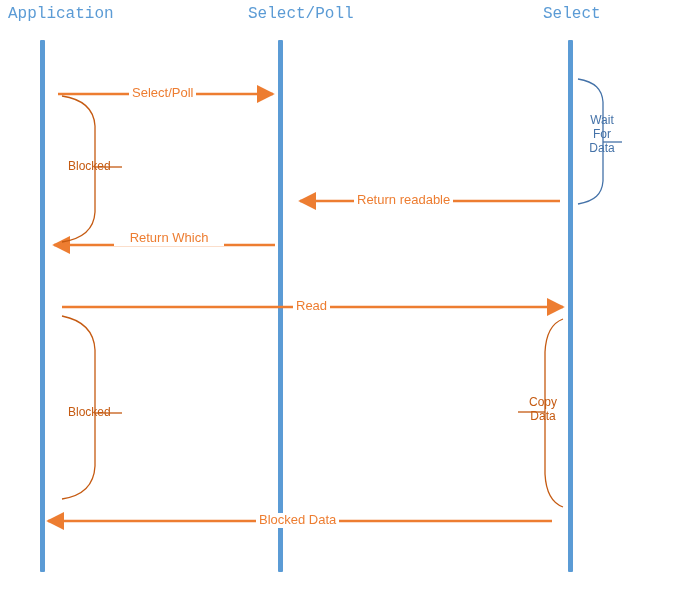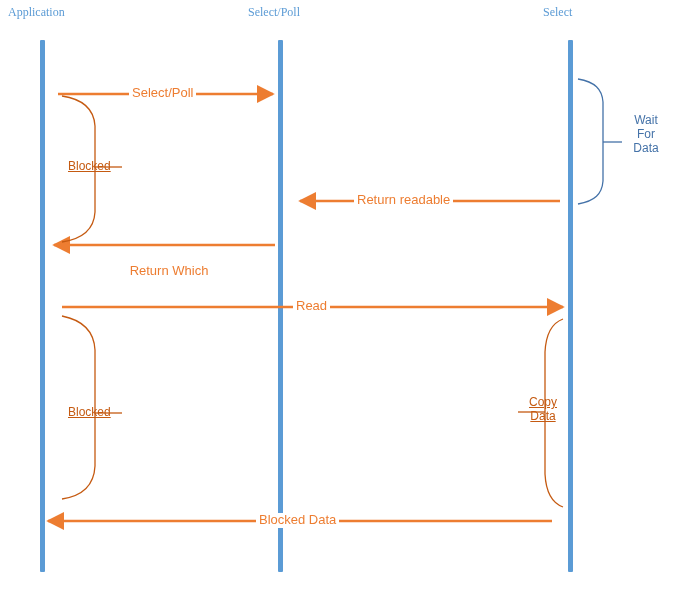--- a/index.html
+++ b/index.html
@@ -22,50 +22,49 @@
   #diagram-svg {
     position: absolute;
     left: 0;
     top: 0;
     width: 687px;
     height: 602px;
   }
   .actor-label {
     position: absolute;
     color: #5B9BD5;
-    font-size: 12px;
-    font-family: Liberation Serif, serif;
+    font-size: 16px;
+    font-family: Liberation Mono, monospace;
     white-space: nowrap;
     line-height: 1.1;
   }
   .msg-label {
     position: absolute;
     color: #ED7D31;
     font-size: 13px;
     font-family: "Liberation Sans", sans-serif;
     white-space: nowrap;
     background: #ffffff;
     padding: 0 3px;
     line-height: 1.15;
     text-align: center;
   }
   .msg-label.two-line {
     white-space: normal;
     line-height: 1.25;
-    margin-top: 33px;
   }
   .brace-label {
     position: absolute;
     font-size: 12px;
     font-family: "Liberation Sans", sans-serif;
     line-height: 1.15;
     text-align: center;
     white-space: nowrap;
   }
-  .brace-label.orange { color: #C55A11; text-decoration: underline; }
+  .brace-label.orange { color: #C55A11; }
   .brace-label.blue { color: #4472A8; }
   .brace-label.stacked { white-space: normal; width: 34px; }
 </style>
 </head>
 <body>
 
 <div id="diagram-root">
 
   <svg id="diagram-svg" viewBox="0 0 687 602" xmlns="http://www.w3.org/2000/svg">
     <defs>
@@ -122,21 +121,21 @@
   <div class="msg-label two-line" style="left:114px; top:230px; width:104px;">
     <div>Return Which</div>
   </div>
 
   <div class="msg-label" style="left:293px; top:299px;text-align:center;">Read</div>
 
   <div class="msg-label" style="left:256px; top:513px;">Blocked Data</div>
 
   <div class="brace-label orange" style="left:68px; top:160px;">Blocked</div>
 
-  <div class="brace-label blue stacked" style="left:585px; top:114px;margin-left:44px;">
+  <div class="brace-label blue stacked" style="left:585px; top:114px;">
     <div>Wait</div>
     <div>For</div>
     <div>Data</div>
   </div>
 
   <div class="brace-label orange" style="left:68px; top:406px;">Blocked</div>
 
   <div class="brace-label orange stacked" style="left:526px; top:396px;">
     <div>Copy</div>
     <div>Data</div>

